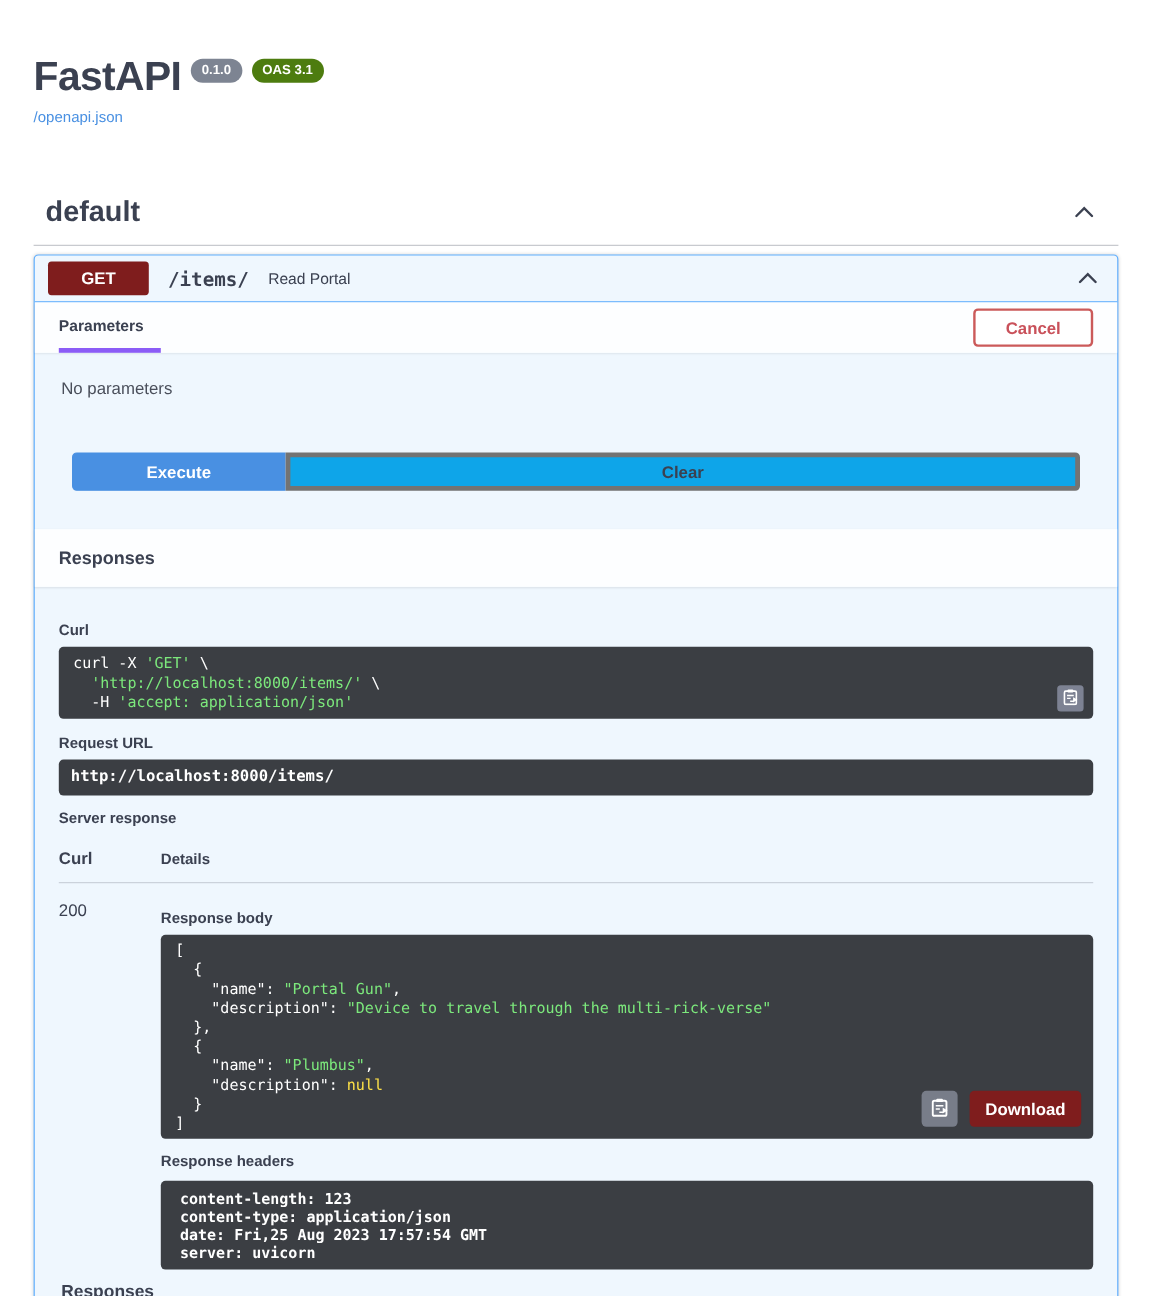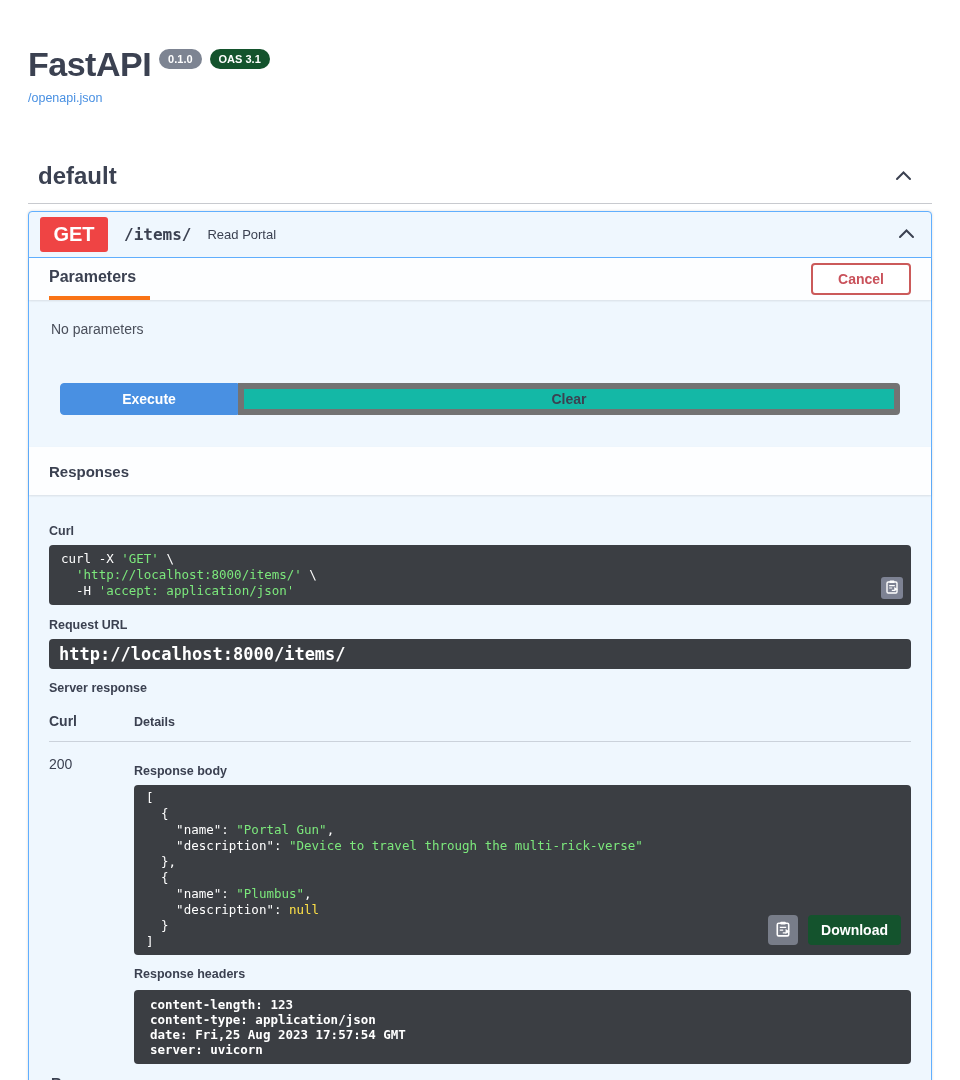--- a/index.html
+++ b/index.html
@@ -12,94 +12,94 @@
   .mono { font-family:"DejaVu Sans Mono", monospace; }
   .page { padding:0 28px; }
 
   
   .info { padding-top:46px; }
   .title-row { display:flex; align-items:flex-start; }
   .api-title { margin:0; font-size:34px; line-height:36px; font-weight:700; letter-spacing:-0.5px; }
   .badge { margin-left:8px; margin-top:3px; color:#fff; font-size:11px; font-weight:700;
            padding:4px 9px; border-radius:11px; white-space:nowrap; }
   .badge-version { background:#7d8492; }
-  .badge-oas { background:#14532d; }
+  .badge-oas { background:#4d7c0f; }
   .spec-link { display:inline-block; margin-top:9px; font-size:12.5px; color:#4990e2; text-decoration:none; cursor:pointer; }
 
   
   .section-header { margin-top:56px; display:flex; justify-content:space-between; align-items:center;
                     padding:0 20px 13px 10px; border-bottom:1px solid rgba(59,65,81,.28);gap:48px; }
   .section-title { font-size:24px; font-weight:700; }
   .chev-btn { background:none; border:none; padding:0; cursor:pointer; display:flex; align-items:center; }
 
   
   .opblock { margin-top:7px; border:1px solid #61affe; border-radius:4px; background:#eff7fe;
              box-shadow:0 0 3px rgba(0,0,0,.15); }
   .opblock-summary { display:flex; align-items:center; padding:5px 16px 5px 11px;
                      border-bottom:1px solid #61affe; cursor:pointer; }
-  .method-badge { background:#ef4444; color:#fff; font-weight:700; font-size:20px;
-                  border-radius:3px; width:68px; text-align:center; padding:6px 0; }
+  .method-badge { background:#7f1d1d; color:#fff; font-weight:700; font-size:14px;
+                  border-radius:3px; width:84px; text-align:center; padding:6px 0; }
   .op-path { margin-left:16px; font-size:16px; font-weight:700; }
   .op-summary-text { margin-left:16px; font-size:13px; }
   .flex-spacer { flex:1; }
 
   .sec-header { background:rgba(255,255,255,.85); box-shadow:0 1px 2px rgba(0,0,0,.1);
                 display:flex; justify-content:space-between; align-items:center;
                 height:42px; padding:0 20px; }
-  .param-tab { align-self:stretch; display:flex; align-items:center; font-size:16px; font-weight:700;
-               border-bottom:4px solid #f97316; padding-right:14px; cursor:pointer; }
+  .param-tab { align-self:stretch; display:flex; align-items:center; font-size:13px; font-weight:700;
+               border-bottom:4px solid #8b5cf6; padding-right:14px; cursor:pointer; }
   .btn-cancel { background:#fff; border:2px solid #cb5a5a; color:#c9515a; font-weight:700;
                 font-size:14px; padding:6px 25px; border-radius:4px; cursor:pointer;
                 font-family:"Liberation Sans", sans-serif; }
 
   .params-area { padding:21px 22px 46px; font-size:14px; color:#4a4f5b; }
 
   .execute-row { display:flex; padding:0 31px 32px; }
   .btn-execute { flex:0 0 178px; height:32px; background:#4990e2; border:1px solid #4990e2;
                  color:#fff; font-weight:700; font-size:14px; border-radius:4px 0 0 4px;
                  cursor:pointer; font-family:"Liberation Sans", sans-serif; }
-  .btn-clear { flex:1; height:32px; background:#14b8a6; border:6px solid #737373; border-radius:0 4px 4px 0;
+  .btn-clear { flex:1; height:32px; background:#0ea5e9; border:4px solid #737373; border-radius:0 4px 4px 0;
                color:#3b4151; font-weight:700; font-size:14px; cursor:pointer;
                font-family:"Liberation Sans", sans-serif; }
 
   .responses-sec-header { height:48px; font-size:15px; font-weight:700; }
 
   .responses-body { padding:29px 20px 0; }
   .blk-label { font-size:12.5px; font-weight:700; margin-bottom:7px; }
 
   .codeblock { background:#3b3e43; border-radius:4px; color:#fff; position:relative;
                font-family:"DejaVu Sans Mono", monospace; font-size:12.5px; }
   .code-line { white-space:pre; }
   .tk-p { color:#ffffff; }
   .tk-s { color:#7ce87c; }
   .tk-n { color:#fde047; }
 
   .curl-block { padding:6px 12px; margin-bottom:13px; line-height:16px; min-height:58px; }
   .copy-btn-sm { position:absolute; right:8px; bottom:6px; width:22px; height:22px;
                  background:#7d8293; border:none; border-radius:3px; cursor:pointer;
                  display:flex; align-items:center; justify-content:center; padding:0; }
 
-  .url-block { padding:8px 10px; margin-bottom:12px; font-weight:700; font-size:17px; }
+  .url-block { padding:8px 10px; margin-bottom:12px; font-weight:700; font-size:13px; }
   .url-block .code-line { line-height:14px; }
 
   .srv-label { margin-top:12px; }
   .table-head { display:flex; align-items:baseline; margin-top:18px; }
   .col-code-head { width:85px; font-size:14px; font-weight:700; }
   .col-details-head { font-size:12.5px; font-weight:700; }
   .table-divider { border:none; border-bottom:1px solid rgba(59,65,81,.2); margin:12px 0 0; }
 
   .response-row { display:flex; padding-top:14px; }
   .col-code { width:85px; font-size:14px; }
   .col-details { flex:1; padding-top:8px; }
 
   .body-block { margin-top:7px; padding:5px 12px; line-height:16px; }
   .block-buttons { position:absolute; right:10px; bottom:10px; display:flex; gap:10px; }
   .copy-btn { width:30px; height:30px; background:#787d89; border:none; border-radius:4px;
               cursor:pointer; display:flex; align-items:center; justify-content:center; padding:0; }
-  .btn-download { height:30px; background:#14532d; border:none; border-radius:4px; color:#fff;
+  .btn-download { height:30px; background:#7f1d1d; border:none; border-radius:4px; color:#fff;
                   font-weight:700; font-size:14px; padding:0 13px; cursor:pointer;
                   font-family:"Liberation Sans", sans-serif; }
 
   .hdrs-label { margin-top:12px; margin-bottom:9px; }
   .headers-block { padding:7px 16px; line-height:15px; font-weight:700; font-size:12.5px; }
 
   .doc-responses { font-size:14.5px; font-weight:700; margin:11px 0 30px 2px; }
 </style>
 </head>
 <body>

